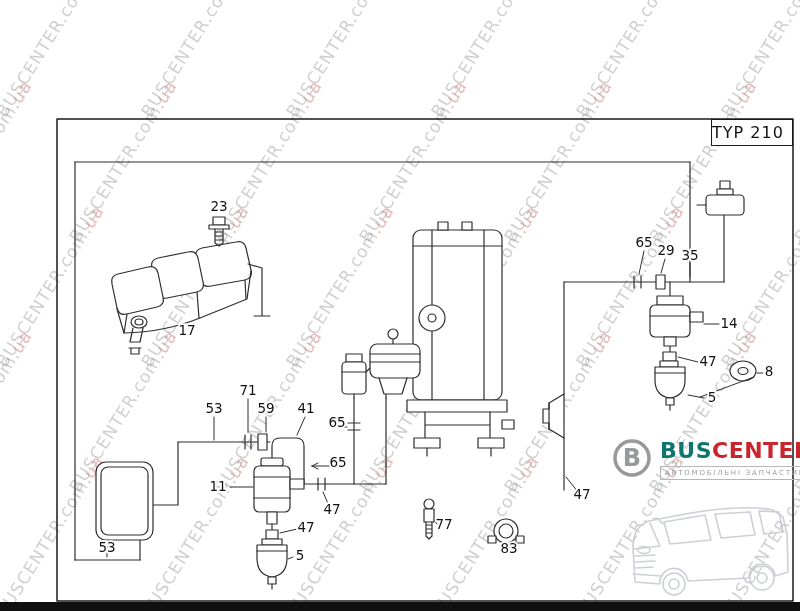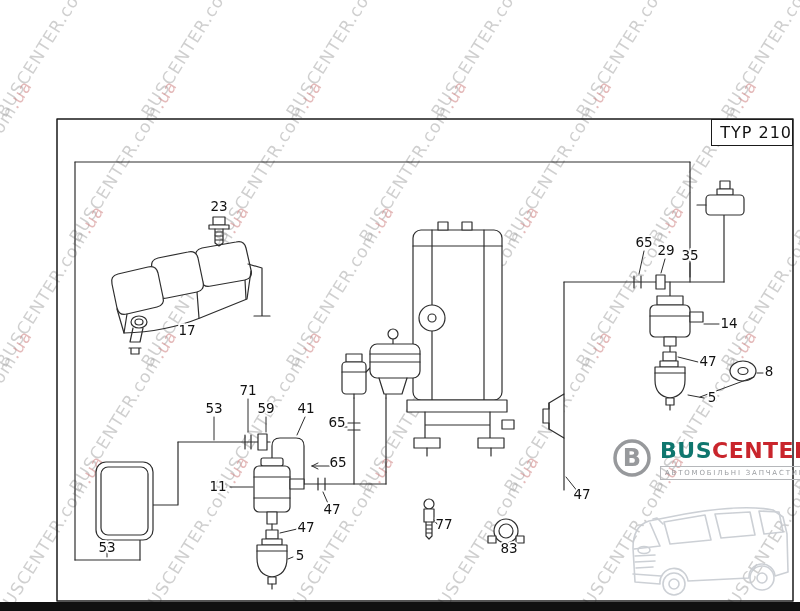--- a/index.html
+++ b/index.html
@@ -11,21 +11,21 @@
   .wm-layer { position:absolute; inset:0; z-index:1; pointer-events:none; }
   .wm { position:absolute; white-space:nowrap; font-size:17px; letter-spacing:1px;
         transform-origin:0 0; opacity:.55; }
 
   
   .art { position:absolute; left:0; top:0; z-index:2; }
 
   
   .typ-box { position:absolute; left:711px; top:119px; width:82px; height:27px;
              border:1.5px solid #1a1a1a; background:#fff; z-index:3;
-             display:flex; align-items:center; justify-content:flex-end;
+             display:flex; align-items:center; justify-content:flex-start;
              font-size:16px; color:#111; letter-spacing:1px; }
 
   
   .brand { position:absolute; left:610px; top:436px; z-index:3; display:flex; align-items:flex-start; gap:6px; }
   .brand-mark { flex:0 0 auto; }
   .brand-name { font-size:22px; font-weight:bold; letter-spacing:.5px; line-height:1; margin-top:4px; }
   .bus { color:#0f766e; } .center { color:#c9252c; }
   .brand-tagline { margin-top:4px; border:1px solid #b5b7ba; color:#9a9da1; font-size:7px;
                    letter-spacing:1.8px; padding:2px 4px; text-align:center; white-space:nowrap; }
 

